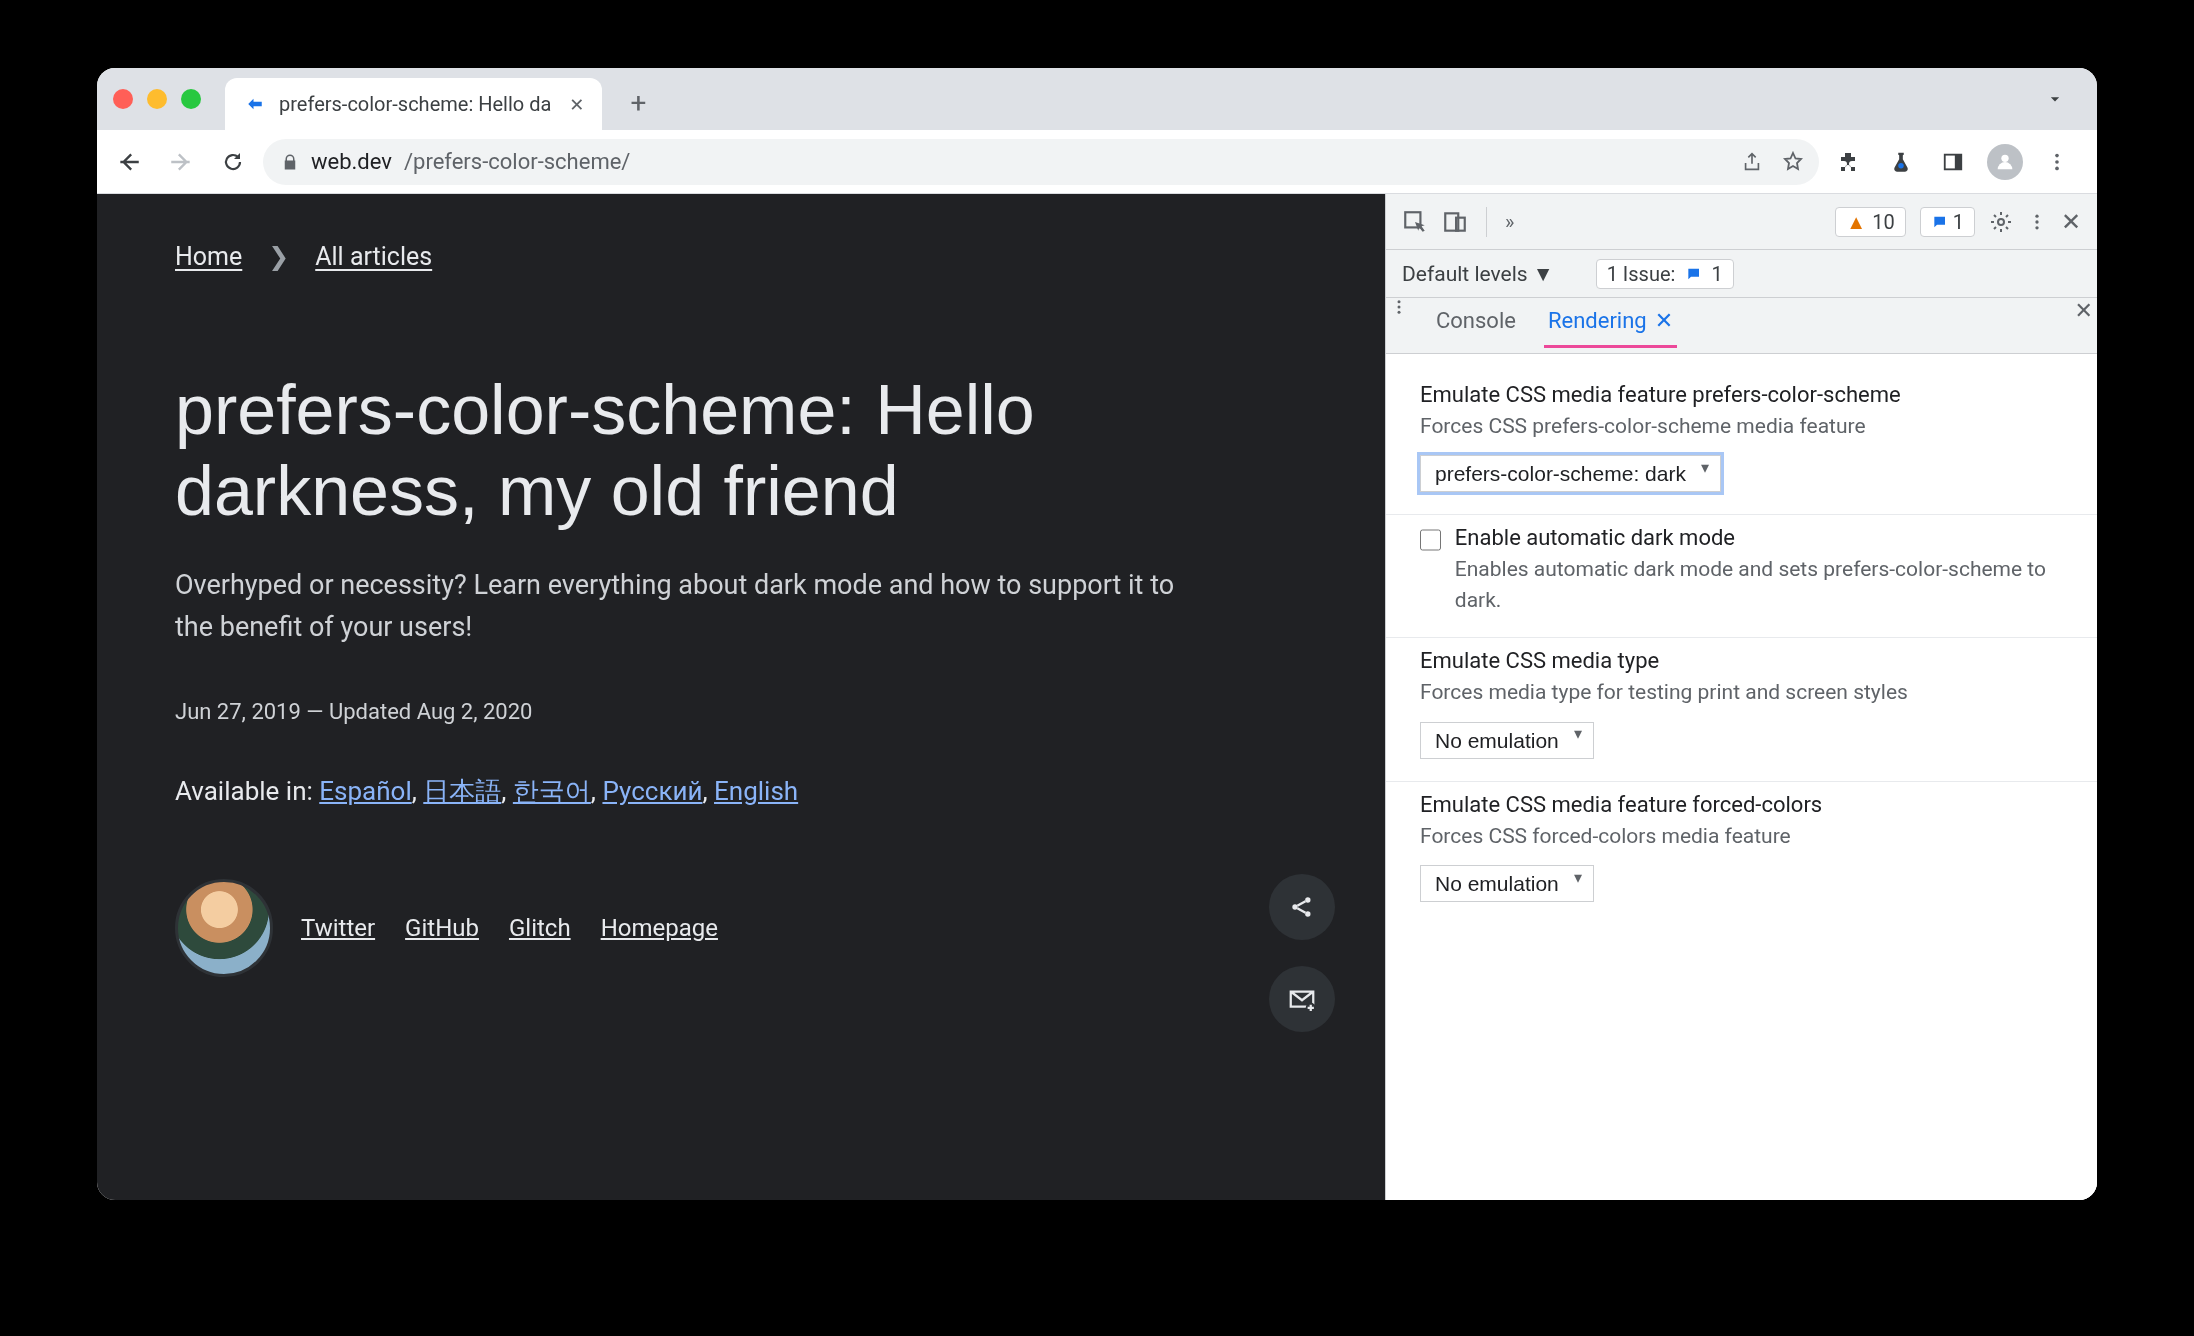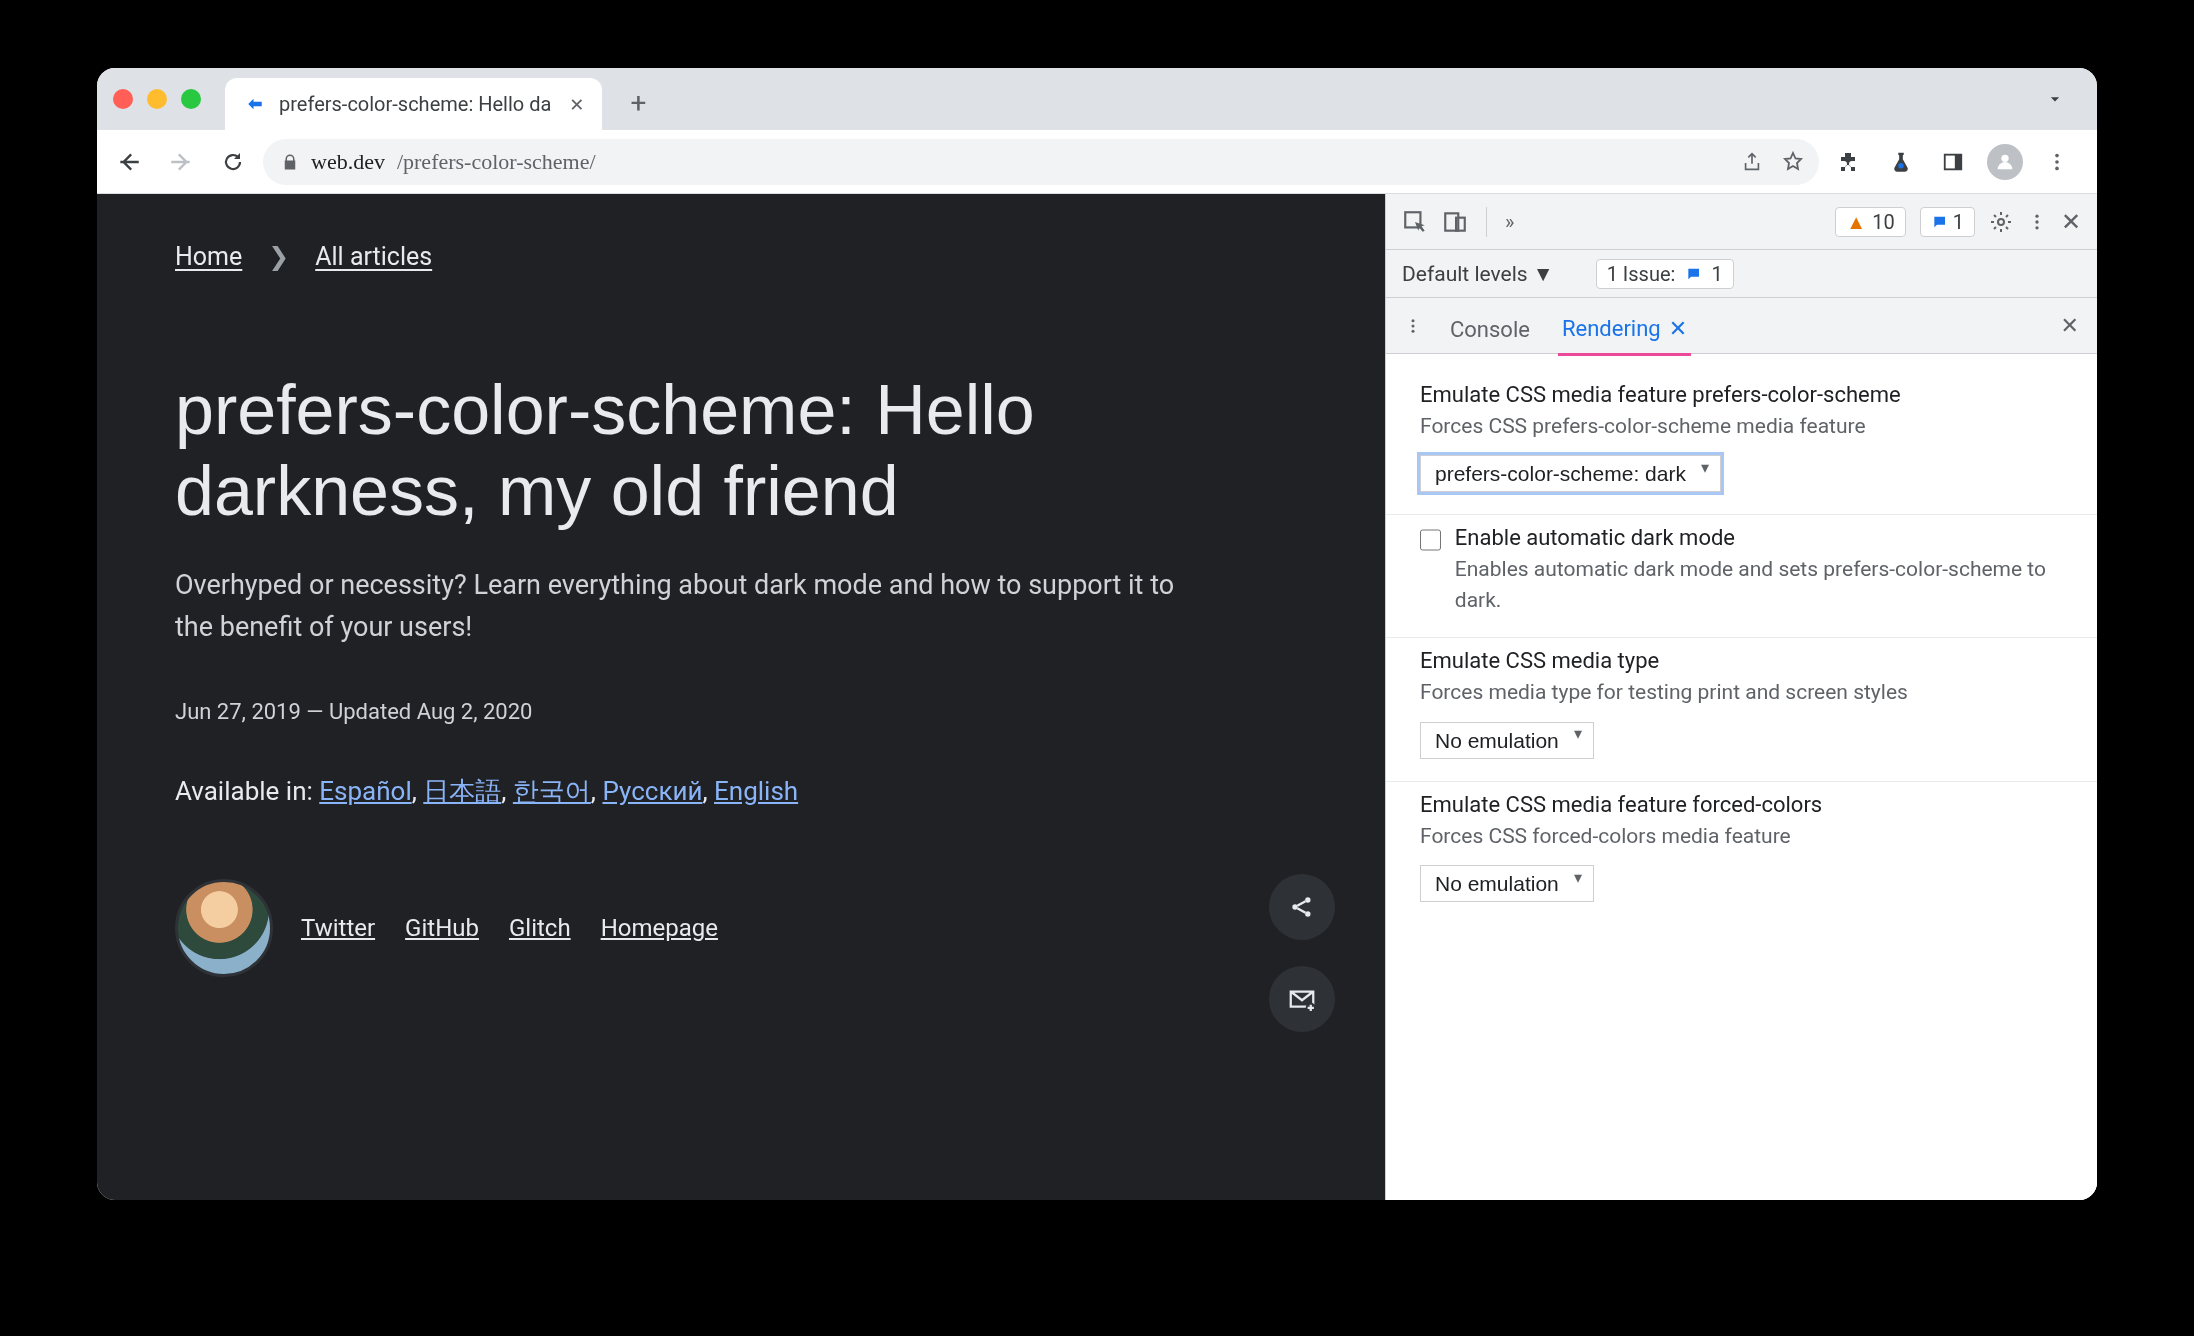--- a/index.html
+++ b/index.html
@@ -45,21 +45,21 @@
     display: flex; align-items: center; padding: 0 18px 0 10px; gap: 8px;
   }
   .tbtn {
     width: 44px; height: 44px; display:flex; align-items:center; justify-content:center;
     color:#5f6368; border-radius:50%;
   }
   .tbtn.dim { color:#bdc1c6; }
   .omnibox {
     flex: 1; height: 46px; background:#f1f3f4; border-radius: 23px;
     display:flex; align-items:center; padding:0 14px 0 18px; gap:12px;
-    color:#202124; font-size:22px;font-family:Liberation Serif, serif;
+    color:#202124; font-size:22px;
   }
   .omnibox .lock { color:#5f6368; }
   .omnibox .host { font-weight: 400; }
   .omnibox .path { color:#5f6368; }
   .omnibox .spacer { flex:1; }
   .avatar-chip {
     width:36px; height:36px; border-radius:50%; background:#bdc1c6; display:flex;
     align-items:center; justify-content:center; color:#fff;
   }
   
@@ -114,22 +114,22 @@
   .dt-top .spacer { flex:1; }
   .dt-filter {
     height:48px; border-bottom:1px solid #cdcfd2; display:flex; align-items:center; padding:0 16px; gap:14px;
     background:#f1f3f4; font-size:21px; color:#3c4043;
   }
   .issue-pill {
     display:inline-flex; align-items:center; gap:10px; border:1px solid #cdcfd2;
     background:#fff; border-radius:4px; padding:2px 10px; font-size:20px; color:#3c4043;
   }
   .dt-tabs {
-    height:56px; border-bottom:1px solid #cdcfd2; display:flex; align-items:center; gap:24px;
-    padding:0 18px; font-size:22px; color:#5f6368; background:#f1f3f4; position:relative;
+    height:56px; border-bottom:1px solid #cdcfd2; display:flex; align-items:flex-start; gap:24px;
+    padding:0 4px; font-size:22px; color:#5f6368; background:#f1f3f4; position:relative;
   }
   .dt-tab { padding: 0 4px 12px 4px; position:relative; top:10px; cursor:pointer;}
   .dt-tab.active { color:#1a73e8; border-bottom: 3px solid #ec4899; }
   .dt-tab .x { margin-left:8px; }
   .dt-tabs .closeall { margin-left:auto; font-size:22px; color:#5f6368;}
   .dt-body { flex:1; overflow:auto; background:#fff; padding: 18px 0 0 0; }
   .rend-item { padding: 10px 34px 22px 34px; border-bottom:1px solid #e8eaed; }
   .rend-item .title { font-size:22px; color:#202124; margin-bottom:4px; }
   .rend-item .desc  { font-size:21px; color:#5f6368; line-height:1.45; }
   .rend-check { display:flex; align-items:flex-start; gap:14px; }

